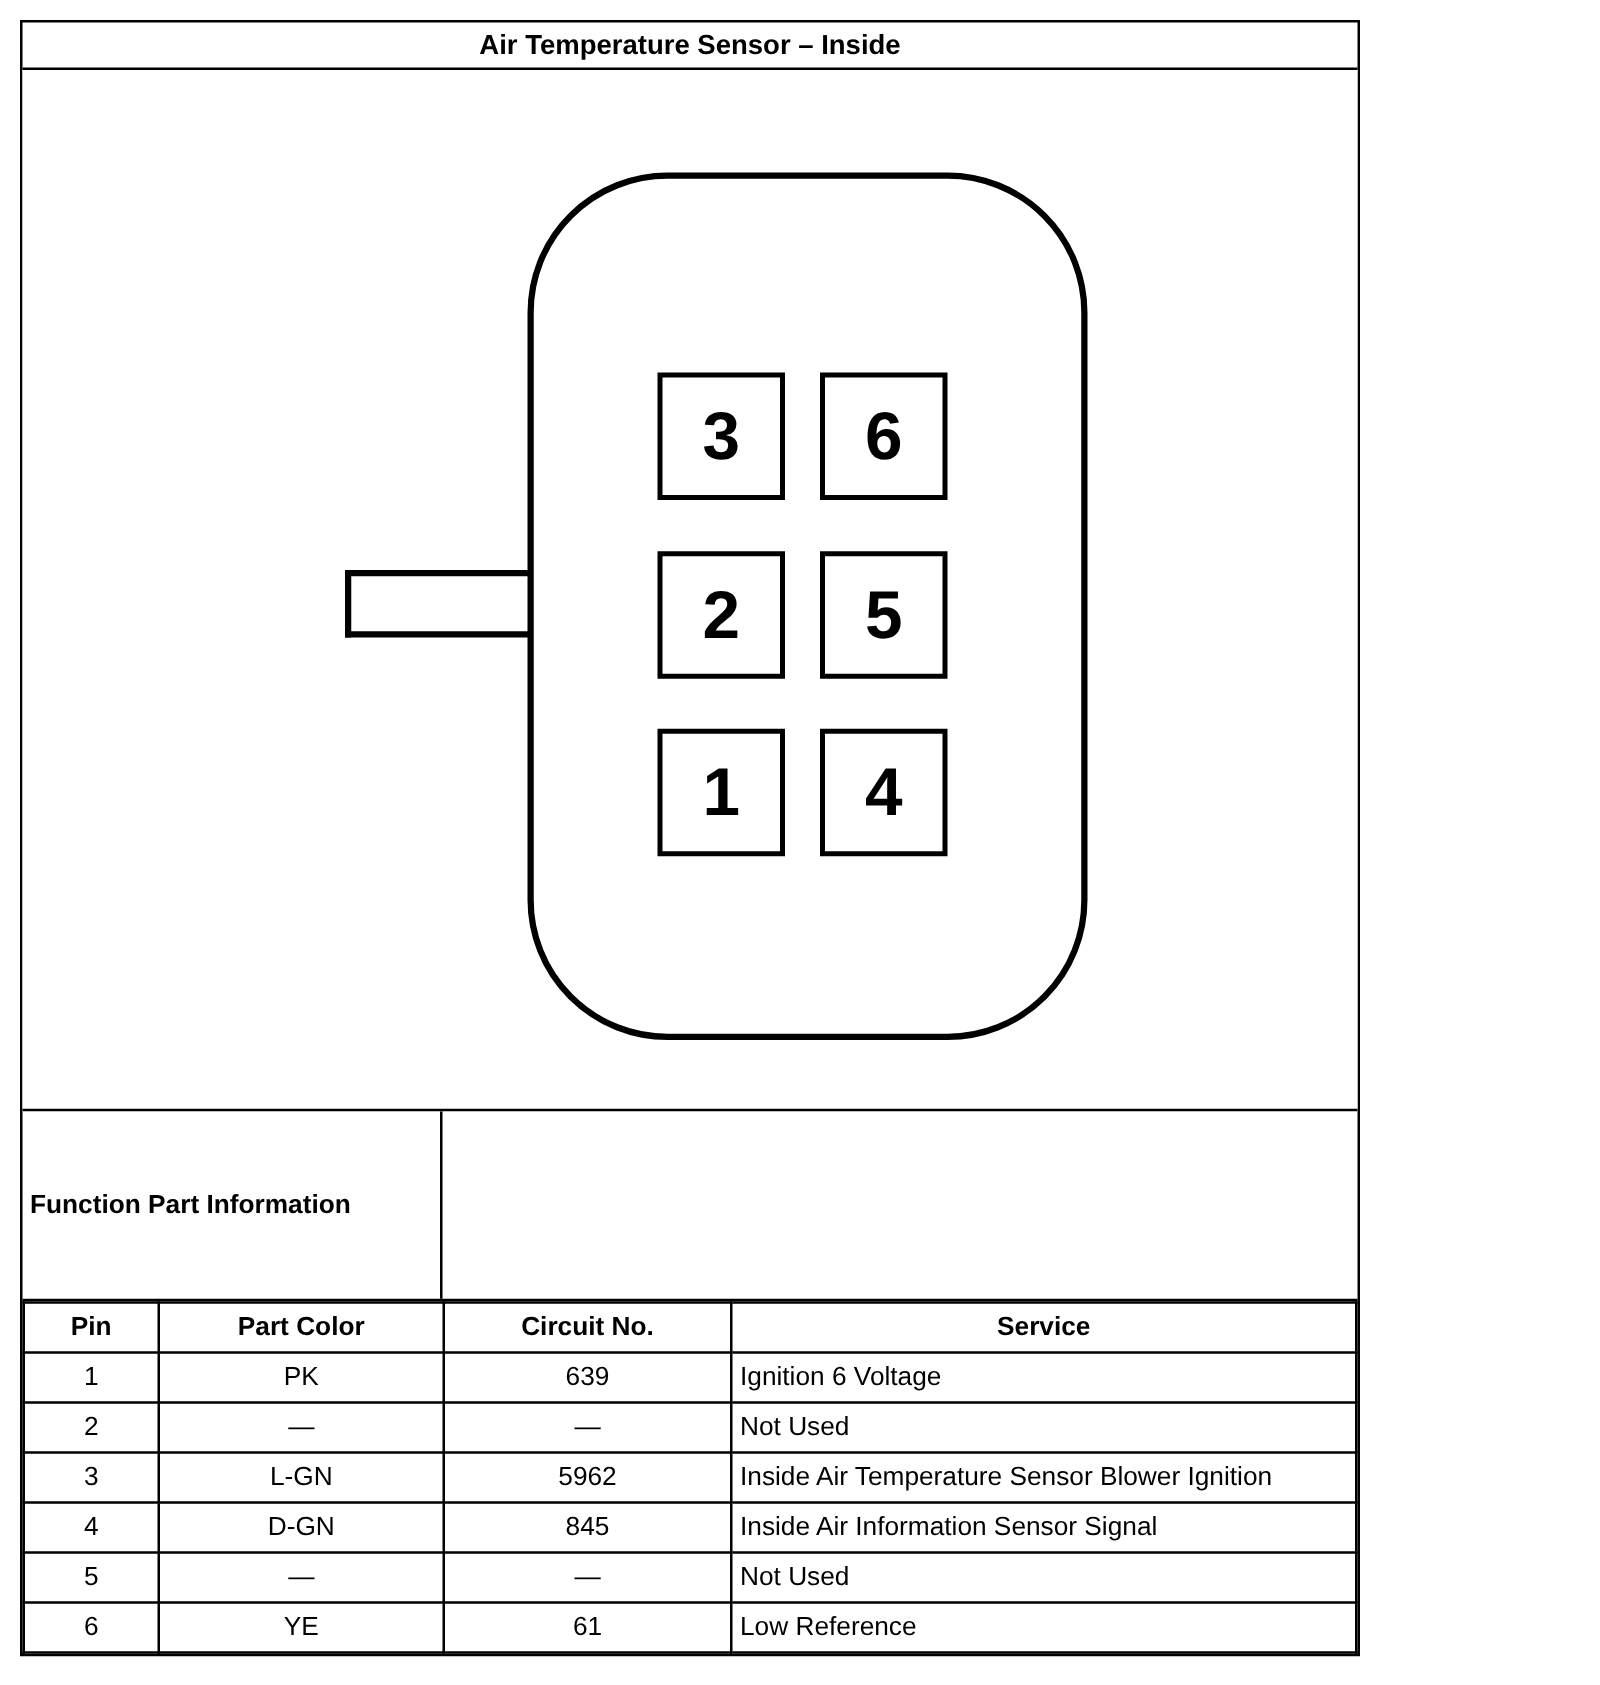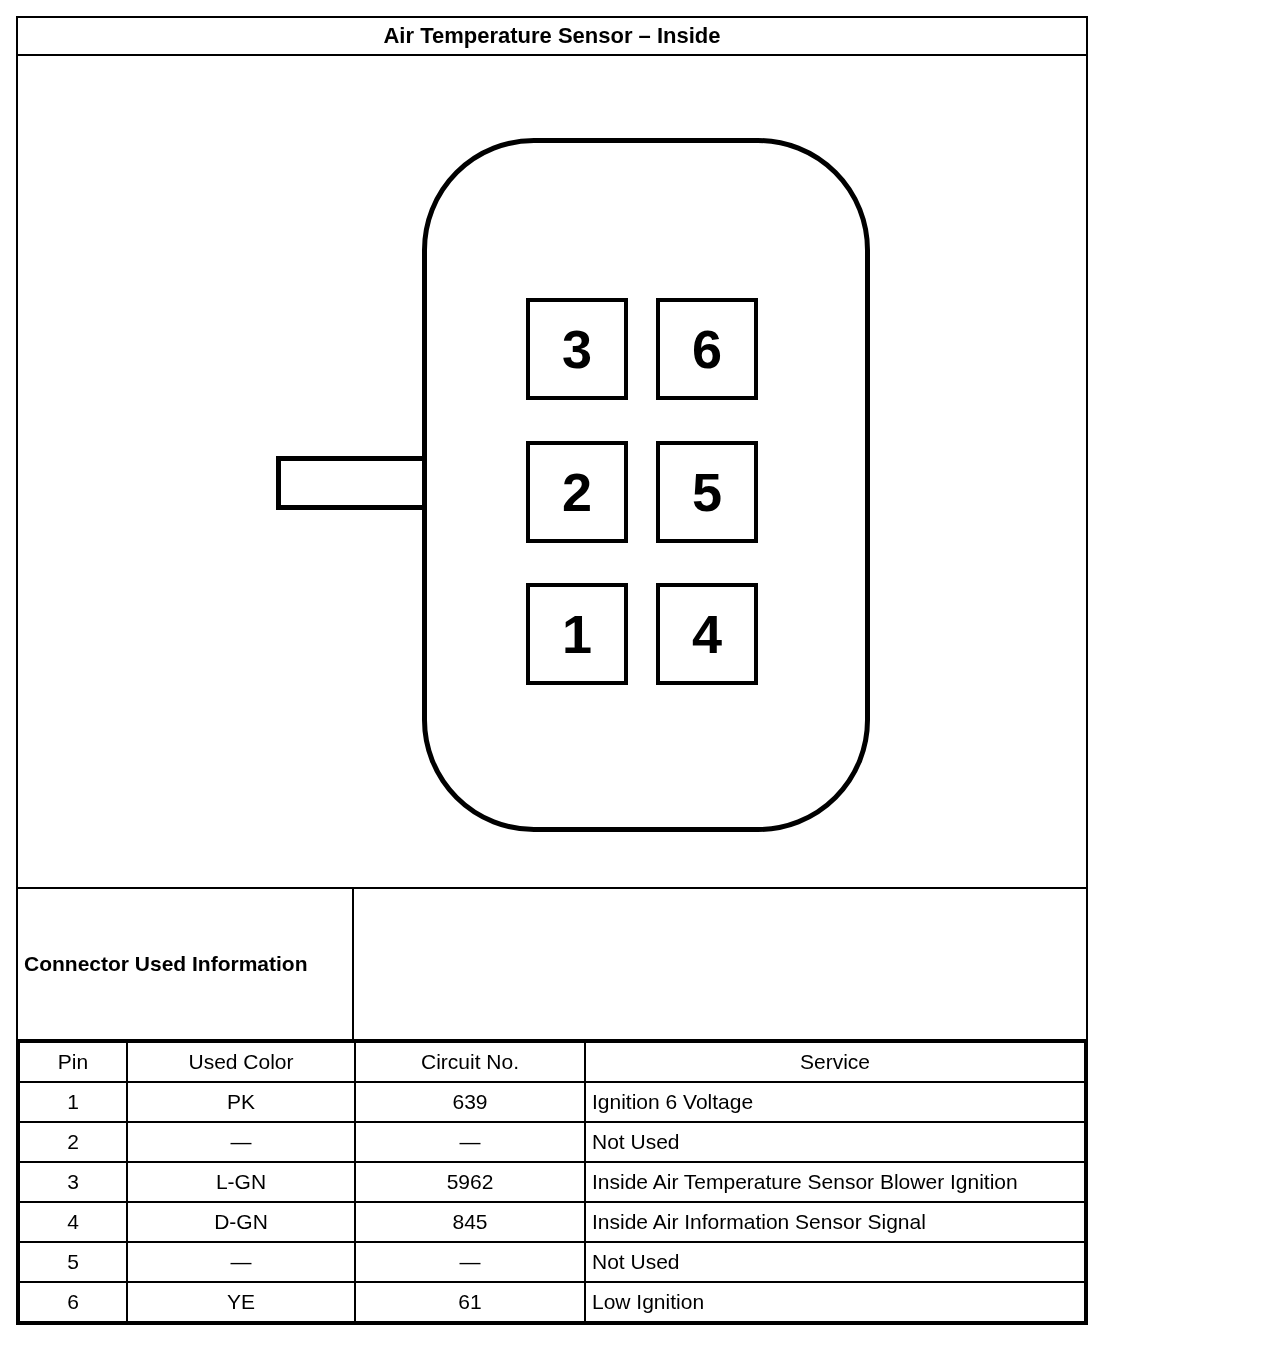--- a/index.html
+++ b/index.html
@@ -103,21 +103,21 @@
   }
   table.pin-table th, table.pin-table td {
     border: 2px solid #000;
     height: 40px;
     font-size: 21px;
     text-align: center;
     vertical-align: middle;
     overflow: hidden;
     white-space: nowrap;
   }
-  table.pin-table th { font-weight: normal; }
+  table.pin-table th { font-weight: bold; }
   table.pin-table td.func { text-align: left; padding-left: 6px; }
   col.c-pin { width: 108px; }
   col.c-wire { width: 228px; }
   col.c-circ { width: 230px; }
 </style>
 </head>
 <body>
 
 <div class="doc">
 
@@ -128,34 +128,34 @@
     <div class="connector-body"></div>
     <div class="pin-cavity pos-r1c1">3</div>
     <div class="pin-cavity pos-r1c2">6</div>
     <div class="pin-cavity pos-r2c1">2</div>
     <div class="pin-cavity pos-r2c2">5</div>
     <div class="pin-cavity pos-r3c1">1</div>
     <div class="pin-cavity pos-r3c2">4</div>
   </div>
 
   <div class="part-info">
-    <div class="part-info-label">Connector Used Information</div>
+    <div class="part-info-label">Function Part Information</div>
   </div>
 
   <table class="pin-table">
     <colgroup>
       <col class="c-pin">
         <col class="c-wire">
         <col class="c-circ">
         <col class="c-func">
     </colgroup>
     <thead>
       <tr>
         <th>Pin</th>
-        <th>Used Color</th>
+        <th>Part Color</th>
         <th>Circuit No.</th>
         <th>Service</th>
       </tr>
     </thead>
     <tbody>
       <tr>
         <td>1</td>
         <td>PK</td>
         <td>639</td>
         <td class="func">Ignition 6 Voltage</td>
@@ -181,18 +181,18 @@
       <tr>
         <td>5</td>
         <td>—</td>
         <td>—</td>
         <td class="func">Not Used</td>
       </tr>
       <tr>
         <td>6</td>
         <td>YE</td>
         <td>61</td>
-        <td class="func">Low Ignition</td>
+        <td class="func">Low Reference</td>
       </tr>
     </tbody>
   </table>
 
 </div>
 
 </body></html>

